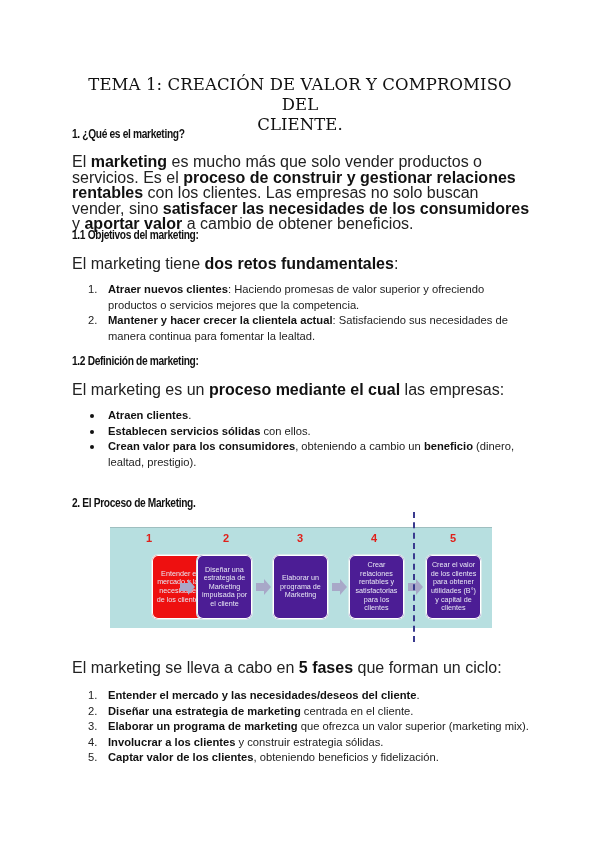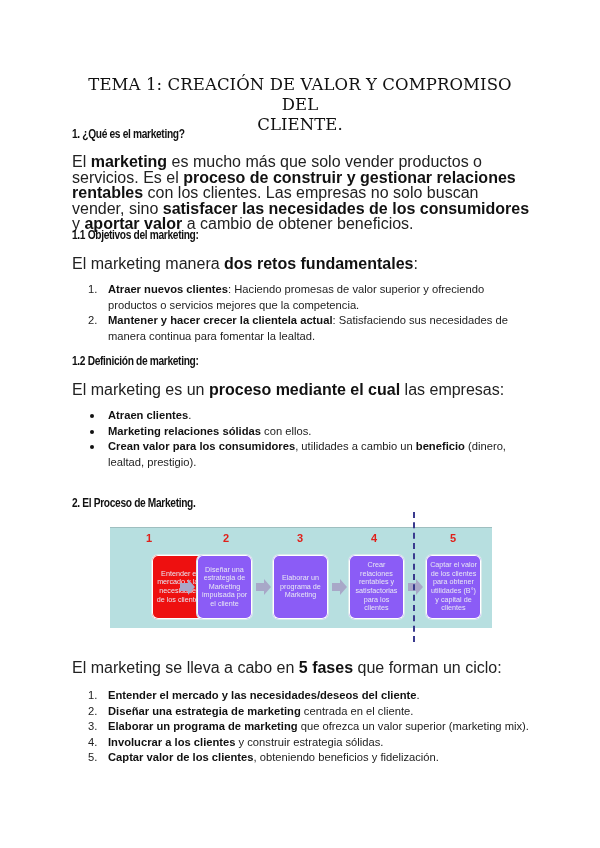--- a/index.html
+++ b/index.html
@@ -32,21 +32,21 @@
     .lst li { position: relative; padding-left: 36px; }
     .lst .mk { position: absolute; left: 16px; top: 0; }
     .lst .dot { position: absolute; left: 18px; top: 6px; width: 4px; height: 4px; border-radius: 50%; background: #111; }
     .lst b { color: #111; margin-top: 18px; }
 
     
     .diagram { position: absolute; left: 110px; top: 527px; width: 382px; height: 100px; background: #b7dfe0; border-top: 1px solid #9fbfc0; }
     .num { position: absolute; top: 4px; width: 20px; text-align: center; color: #e0201a; font-weight: bold; font-size: 11px; }
     .box {
       position: absolute; top: 27px; width: 55px; height: 64px; border-radius: 6px;
-      background: #8b5cf6; color: #e8e8f4; font-size: 7.2px; line-height: 8.6px;
+      background: #4c1d95; color: #e8e8f4; font-size: 7.2px; line-height: 8.6px;
       display: flex; align-items: center; justify-content: center; text-align: center;
       box-shadow: 0 0 0 1px #ffffff inset, 0 0 0 1px #d8eaea;
       padding: 2px 3px; box-sizing: border-box;
     }
     .box.red { background: #ee1010; }
     .arrow { position: absolute; top: 51px; width: 0; height: 0; }
     .arrow .shaft { position: absolute; left: 0; top: 4px; width: 8px; height: 8px; background: #a8a8c8; }
     .arrow .head { position: absolute; left: 8px; top: 0; width: 0; height: 0; border-top: 8px solid transparent; border-bottom: 8px solid transparent; border-left: 7px solid #a8a8c8; }
     .dash { position: absolute; left: 413px; top: 512px; height: 130px; border-left: 2px dashed #3a3a8e; }
   </style>
@@ -60,35 +60,35 @@
     <span>CLIENTE.</span>
   </h1>
 
   <h2 class="h" style="top:127px;">1. ¿Qué es el marketing?</h2>
   <p class="p" style="top:154px;">
     <span>El </span><b>marketing</b><span> es mucho más que solo vender productos o servicios. Es el </span><b>proceso de construir y gestionar relaciones rentables</b><span> con los clientes. Las empresas no solo buscan vender, sino </span><b>satisfacer las necesidades de los consumidores</b><span> y </span><b>aportar valor</b><span> a cambio de obtener beneficios.</span>
   </p>
 
   <h3 class="h" style="top:228px;">1.1 Objetivos del marketing:</h3>
   <p class="p" style="top:256px;">
-    <span>El marketing manera </span><b>dos retos fundamentales</b><span>:</span>
+    <span>El marketing tiene </span><b>dos retos fundamentales</b><span>:</span>
   </p>
   <ol class="lst" style="top:282px;">
     <li><span class="mk">1.</span><b>Atraer nuevos clientes</b><span>: Haciendo promesas de valor superior y ofreciendo productos o servicios mejores que la competencia.</span></li>
     <li><span class="mk">2.</span><b>Mantener y hacer crecer la clientela actual</b><span>: Satisfaciendo sus necesidades de manera continua para fomentar la lealtad.</span></li>
   </ol>
 
   <h3 class="h" style="top:354px;">1.2 Definición de marketing:</h3>
   <p class="p" style="top:382px;">
     <span>El marketing es un </span><b>proceso mediante el cual</b><span> las empresas:</span>
   </p>
   <ul class="lst" style="top:408px;">
     <li><span class="dot"></span><b>Atraen clientes</b><span>.</span></li>
-    <li><span class="dot"></span><b>Marketing relaciones sólidas</b><span> con ellos.</span></li>
-    <li><span class="dot"></span><b>Crean valor para los consumidores</b><span>, utilidades a cambio un </span><b>beneficio</b><span> (dinero, lealtad, prestigio).</span></li>
+    <li><span class="dot"></span><b>Establecen servicios sólidas</b><span> con ellos.</span></li>
+    <li><span class="dot"></span><b>Crean valor para los consumidores</b><span>, obteniendo a cambio un </span><b>beneficio</b><span> (dinero, lealtad, prestigio).</span></li>
   </ul>
 
   <h2 class="h" style="top:496px;">2. El Proceso de Marketing.</h2>
 
   <div class="diagram">
     <span class="num" style="left:29px;">1</span>
     <span class="num" style="left:106px;">2</span>
     <span class="num" style="left:180px;">3</span>
     <span class="num" style="left:254px;">4</span>
     <span class="num" style="left:333px;">5</span>
@@ -115,21 +115,21 @@
         <span class="head"></span>
       </div>
     <div class="box" style="left:239px;text-align:center;">
         <span>Crear relaciones rentables y satisfactorias para los clientes</span>
       </div>
     <div class="arrow" style="left:298px;">
         <span class="shaft"></span>
         <span class="head"></span>
       </div>
     <div class="box" style="left:316px;">
-        <span>Captar el valor de los clientes para obtener utilidades (B°) y capital de clientes</span>
+        <span>Crear el valor de los clientes para obtener utilidades (B°) y capital de clientes</span>
       </div>
   </div>
   <div class="dash"></div>
 
   <p class="p" style="top:660px;">
     <span>El marketing se lleva a cabo en </span><b>5 fases</b><span> que forman un ciclo:</span>
   </p>
   <ol class="lst" style="top:688px;">
     <li><span class="mk">1.</span><b>Entender el mercado y las necesidades/deseos del cliente</b><span>.</span></li>
     <li><span class="mk">2.</span><b>Diseñar una estrategia de marketing</b><span> centrada en el cliente.</span></li>

